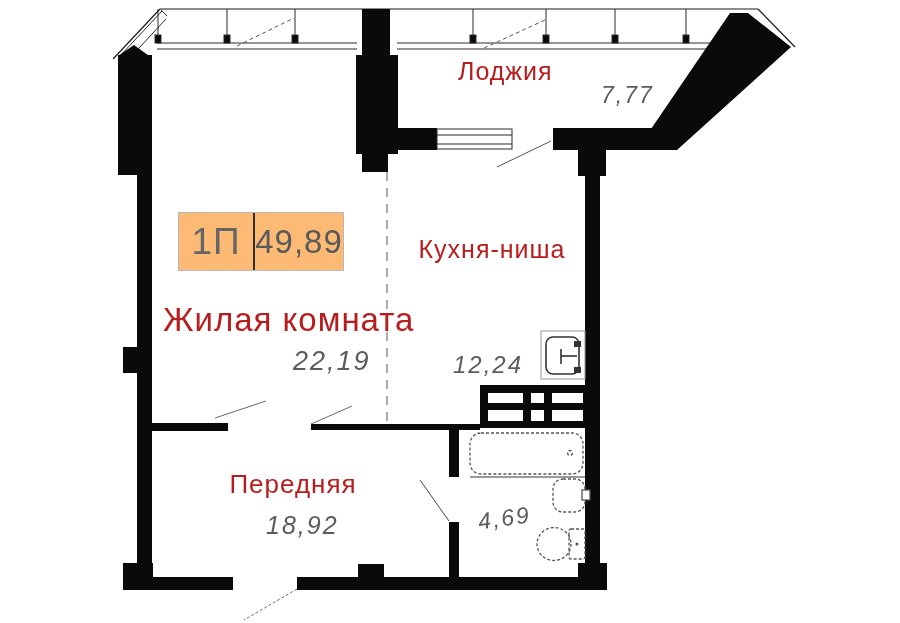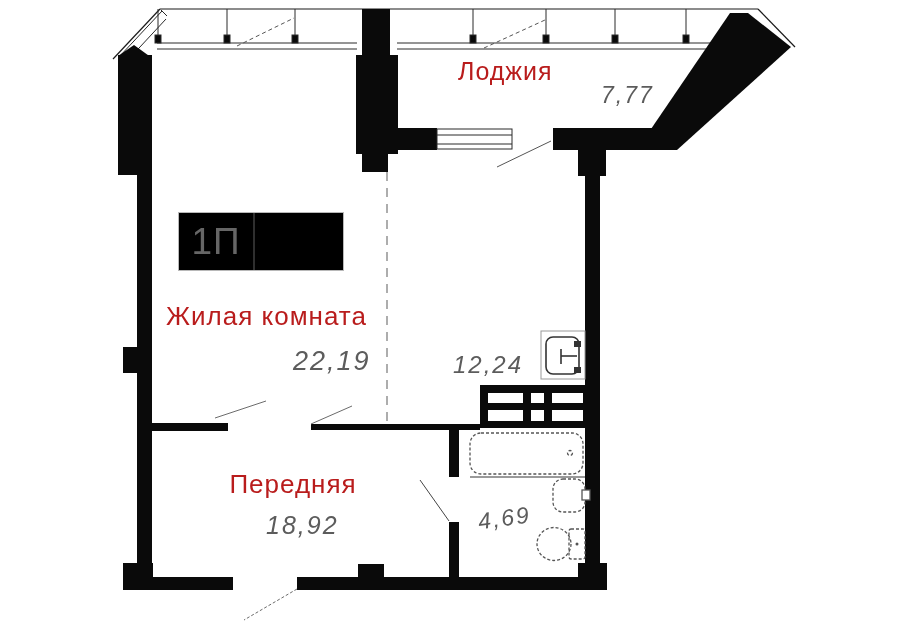--- a/index.html
+++ b/index.html
@@ -5,27 +5,27 @@
   html,body{margin:0;padding:0;background:#fff;}
   #plan-root{
     position:relative;width:900px;height:623px;background:#ffffff;
     font-family:"Liberation Sans", sans-serif;overflow:hidden;
   }
   #plan-svg{position:absolute;left:0;top:0;}
   .lbl{position:absolute;color:#b91c1c;letter-spacing:1px;white-space:nowrap;}
   .area{position:absolute;color:#5c5c5c;font-style:italic;letter-spacing:2px;white-space:nowrap;}
   #title-box{
     position:absolute;left:178px;top:212px;width:164px;height:57px;
-    border:1px solid #b8b8b8;background:#000000;display:flex;align-items:stretch;
+    border:1px solid #b8b8b8;background:#fdba74;display:flex;align-items:stretch;
   }
   #title-box .cell{display:flex;align-items:center;justify-content:center;color:#666;}
   #title-box .c1{width:74px;font-size:37px;letter-spacing:1px;}
   #title-box .divider{width:2px;background:#2f2f2f;}
   #title-box .c2{flex:1;font-size:33px;color:#5a5a5a;letter-spacing:1px;}
-  #living-label{left:163px;top:301px;width:207px;text-align:center;font-size:26px;}
+  #living-label{left:163px;top:301px;width:207px;text-align:center;font-size:33px;}
   #living-area{left:293px;top:346px;font-size:27px;}
   #kitchen-label{left:408px;top:235px;width:168px;text-align:center;font-size:25px;}
   #kitchen-area{left:453px;top:351px;font-size:24px;}
   #loggia-label{left:458px;top:57px;font-size:25px;}
   #loggia-area{left:581px;top:82px;font-size:23px;margin-left:20px;}
   #hall-label{left:226px;top:469px;width:134px;text-align:center;font-size:26px;}
   #hall-area{left:266px;top:511px;font-size:25px;}
   #bath-area{left:478px;top:505px;font-size:23px;transform:rotate(-8deg);}
 </style>
 </head>
@@ -154,27 +154,29 @@
       <line x1="577" y1="356" x2="561" y2="356" stroke="#333" stroke-width="1.6"></line>
       <line x1="561" y1="349" x2="561" y2="364" stroke="#333" stroke-width="1.6"></line>
       <rect x="574" y="341" width="7" height="6" fill="#333" stroke="none"></rect>
       <rect x="574" y="367" width="7" height="6" fill="#333" stroke="none"></rect>
     </g>
   </svg>
 
   <div id="title-box">
     <div class="cell c1">1П</div>
     <div class="divider"></div>
+    <div class="cell c2">49,89</div>
   </div>
 
   <div class="lbl" id="loggia-label">Лоджия</div>
   <div class="area" id="loggia-area">7,77</div>
 
   <div class="lbl" id="living-label">Жилая комната</div>
   <div class="area" id="living-area">22,19</div>
 
+  <div class="lbl" id="kitchen-label">Кухня-ниша</div>
   <div class="area" id="kitchen-area">12,24</div>
 
   <div class="lbl" id="hall-label">Передняя</div>
   <div class="area" id="hall-area">18,92</div>
 
   <div class="area" id="bath-area">4,69</div>
 </div>
 
 </body></html>

